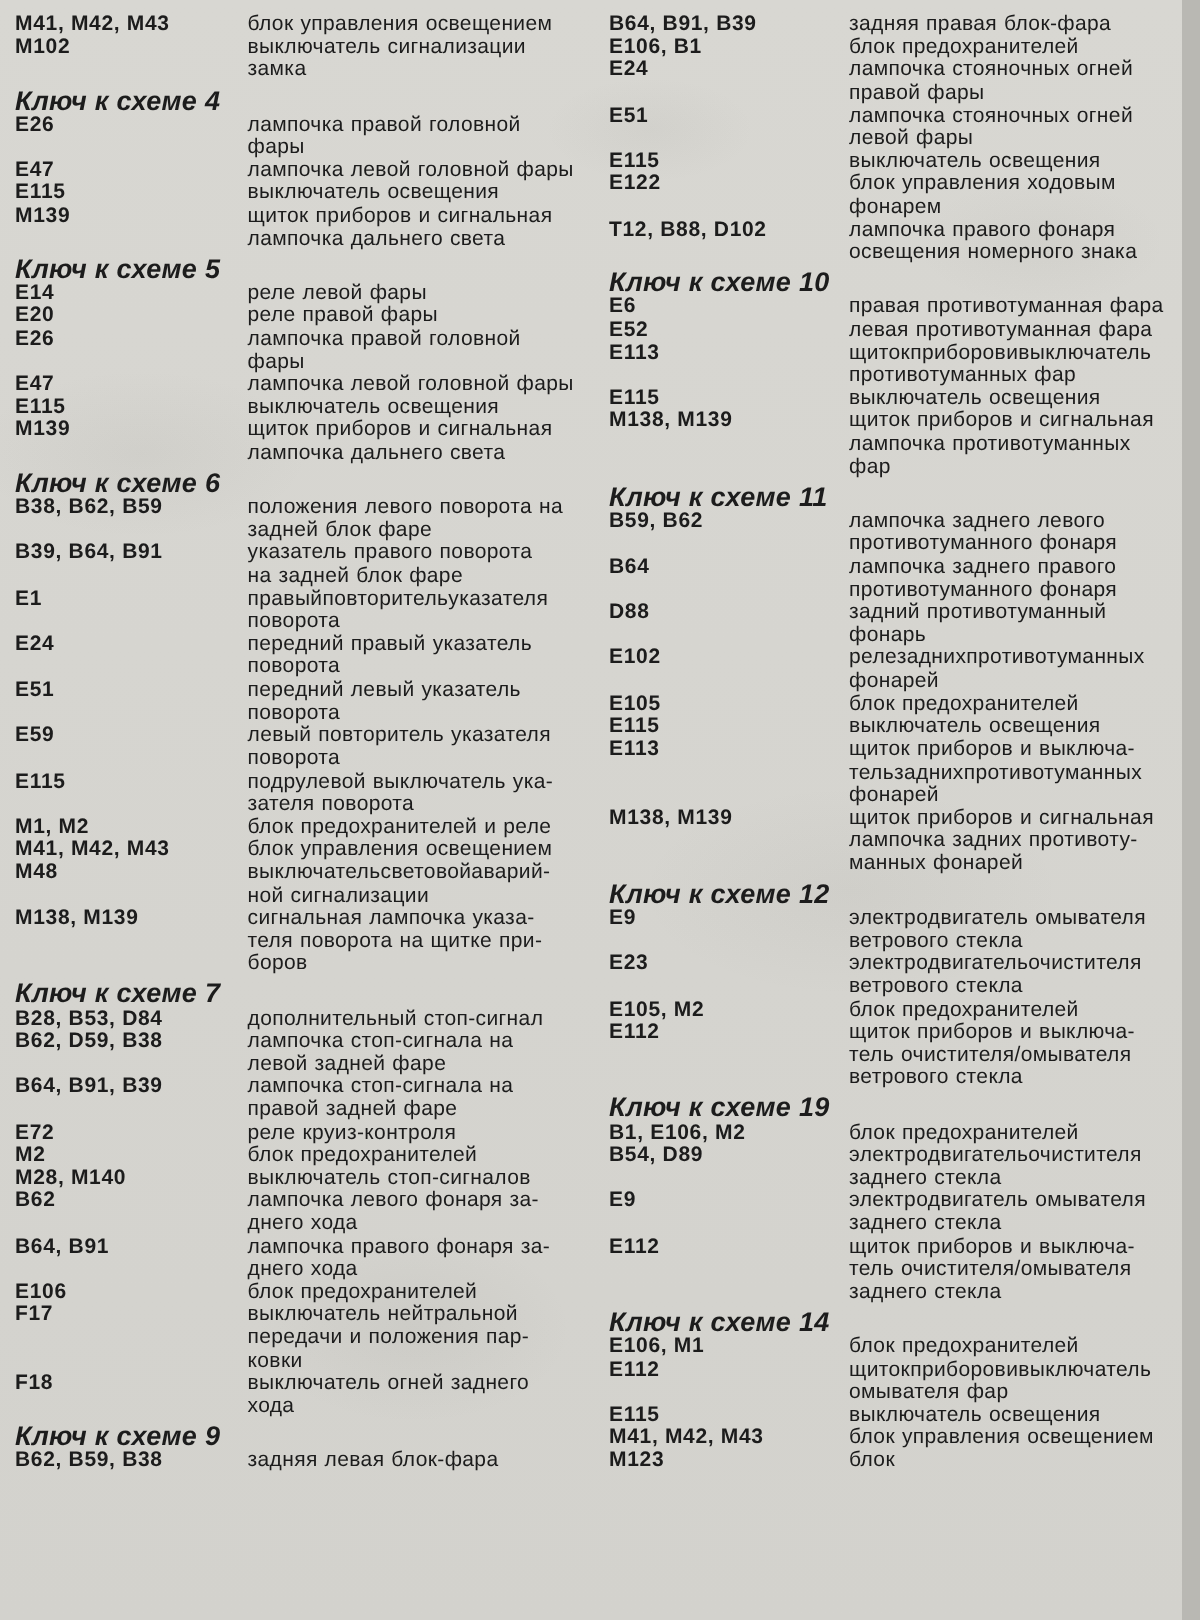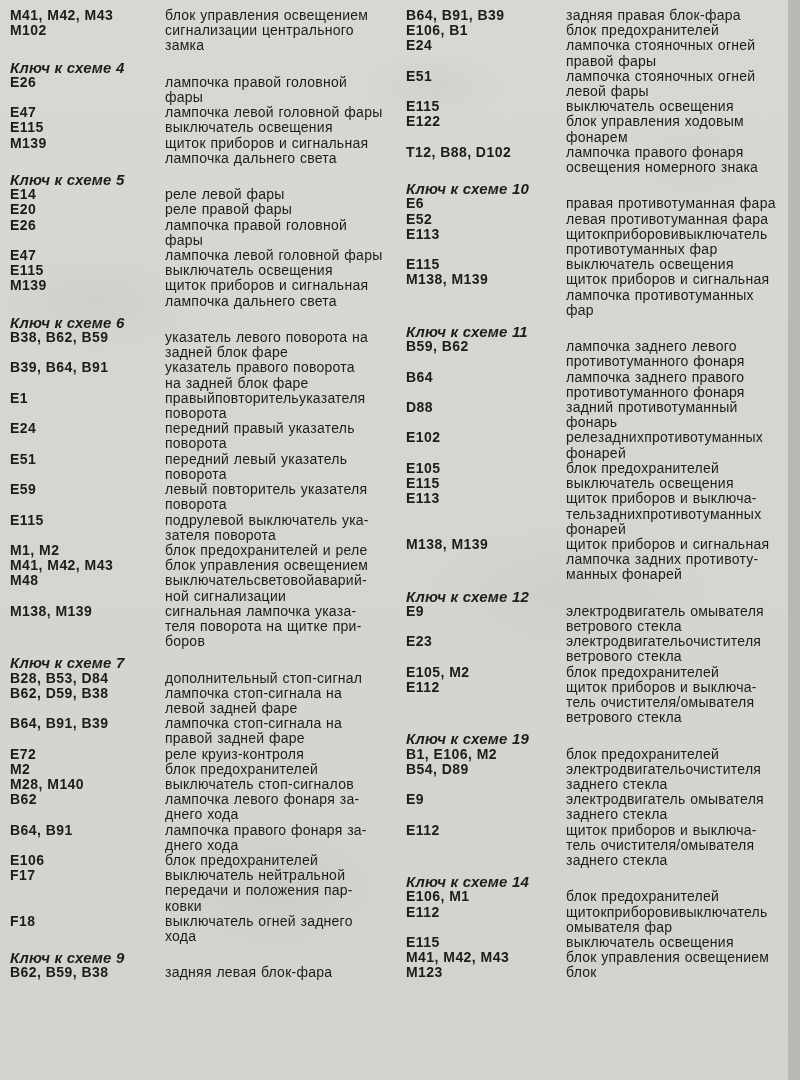--- a/index.html
+++ b/index.html
@@ -34,21 +34,21 @@
     flex: 0 0 382px;
     width: 382px;
   }
   .col-right {
     flex: 1 1 auto;
     padding-left: 14px;
   }
   .section-header {
     font-weight: bold;
     font-style: italic;
-    font-size: 15px;
+    font-size: 18px;
     margin-top: 6px;
     letter-spacing: .2px;
     white-space: nowrap;
   }
   .row {
     display: flex;
     align-items: flex-start;
   }
   .code {
     flex: 0 0 155px;
@@ -72,21 +72,21 @@
 <body>
 
 <div class="page">
   <div class="col col-left">
       <div class="row">
         <div class="code">M41, M42, M43</div>
         <div class="desc">блок управления освещением</div>
       </div>
       <div class="row">
         <div class="code">M102</div>
-        <div class="desc">сигнализации центрального
+        <div class="desc">выключатель сигнализации
 замка</div>
       </div>
       <div class="section-header">Ключ к схеме 4</div>
       <div class="row">
         <div class="code">E26</div>
         <div class="desc">лампочка правой головной
 фары</div>
       </div>
       <div class="row">
         <div class="code">E47</div>
@@ -124,21 +124,21 @@
         <div class="desc">выключатель освещения</div>
       </div>
       <div class="row">
         <div class="code">M139</div>
         <div class="desc">щиток приборов и сигнальная
 лампочка дальнего света</div>
       </div>
       <div class="section-header">Ключ к схеме 6</div>
       <div class="row">
         <div class="code">B38, B62, B59</div>
-        <div class="desc">указатель левого поворота на
+        <div class="desc">положения левого поворота на
 задней блок фаре</div>
       </div>
       <div class="row">
         <div class="code">B39, B64, B91</div>
         <div class="desc">указатель правого поворота
 на задней блок фаре</div>
       </div>
       <div class="row">
         <div class="code">E1</div>
         <div class="desc">правыйповторительуказателя

